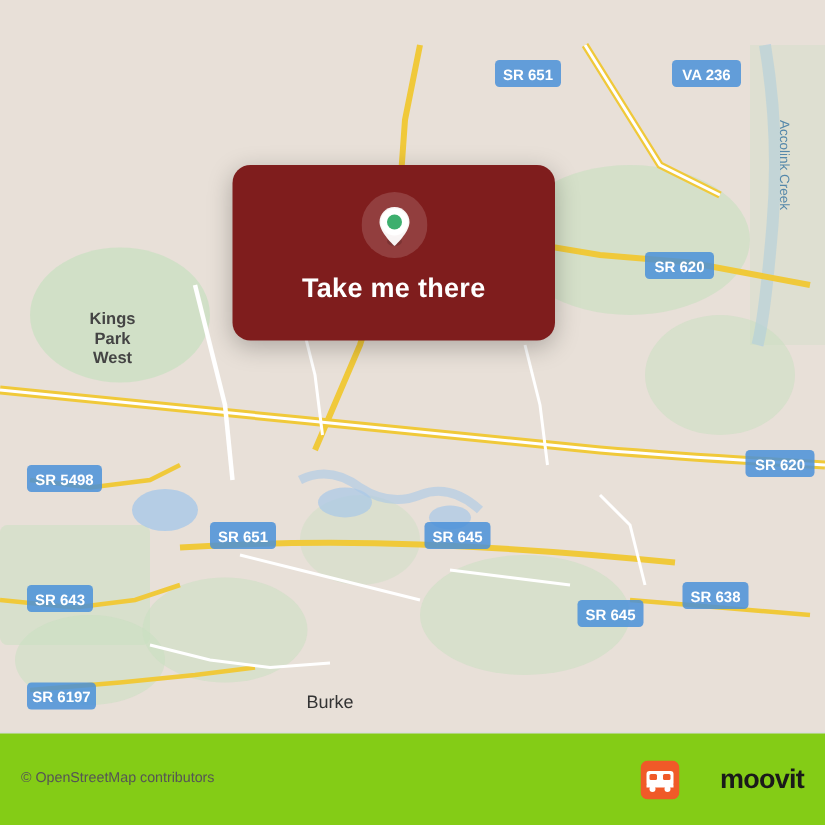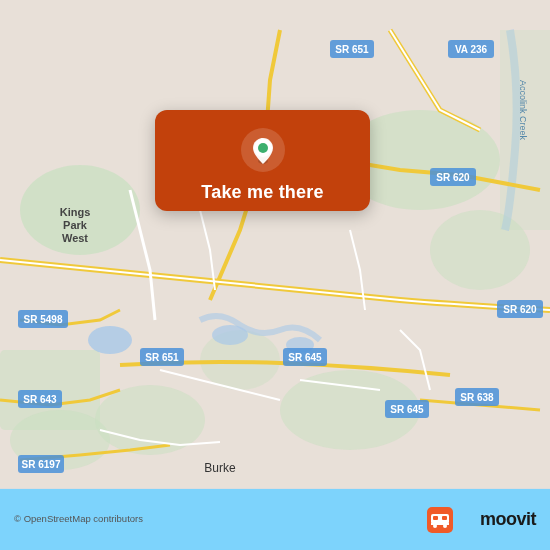--- a/index.html
+++ b/index.html
@@ -25,26 +25,26 @@
       position: absolute;
       top: 0; left: 0;
     }
 
     
     #action-card {
       position: absolute;
       top: 110px;
       left: 155px;
       width: 215px;
-      background: #c2410c;
+      background: #7f1d1d;
       border-radius: 12px;
       display: flex;
       flex-direction: column;
       align-items: center;
-      padding: 18px 20px 8px;
+      padding: 18px 20px 24px;
       box-shadow: 0 4px 16px rgba(0,0,0,0.25);
     }
 
     #pin-icon {
       width: 44px;
       height: 44px;
       margin-bottom: 10px;
     }
 
     #action-label {
@@ -54,21 +54,21 @@
       letter-spacing: 0.2px;
       white-space: nowrap;
     }
 
     
     #bottom-bar {
       position: absolute;
       bottom: 0;
       left: 0;
       width: 550px;
-      background: #7dd3fc;
+      background: #84cc16;
       padding: 10px 14px 10px 14px;
       display: flex;
       align-items: center;
       justify-content: space-between;
       border-top: 1px solid #ddd;
       height: 62px;
     }
 
     #address-block {
       display: flex;

